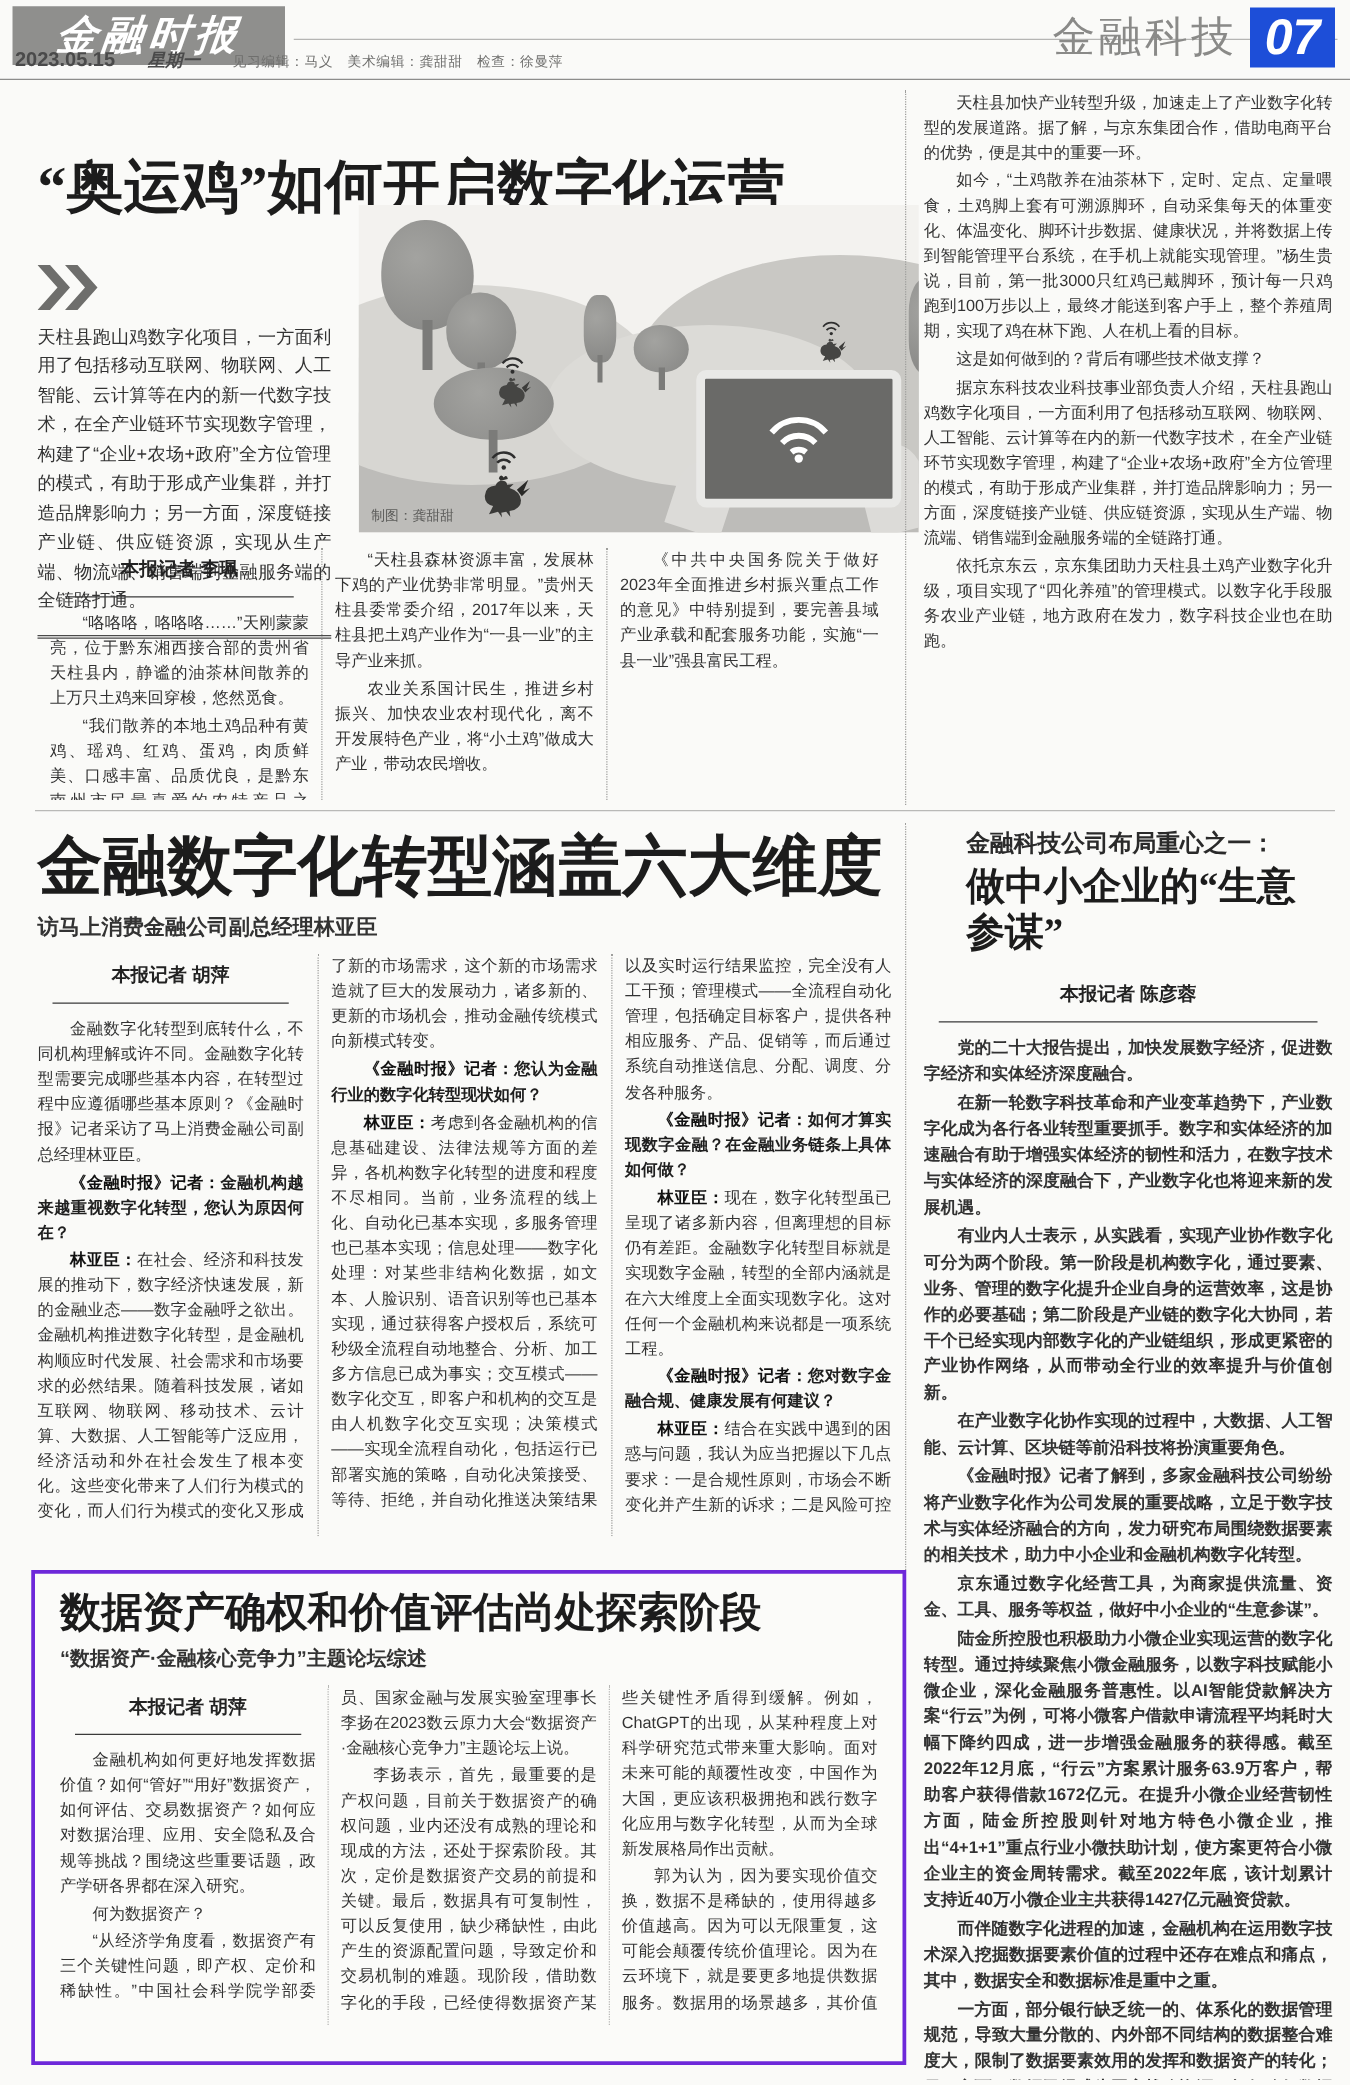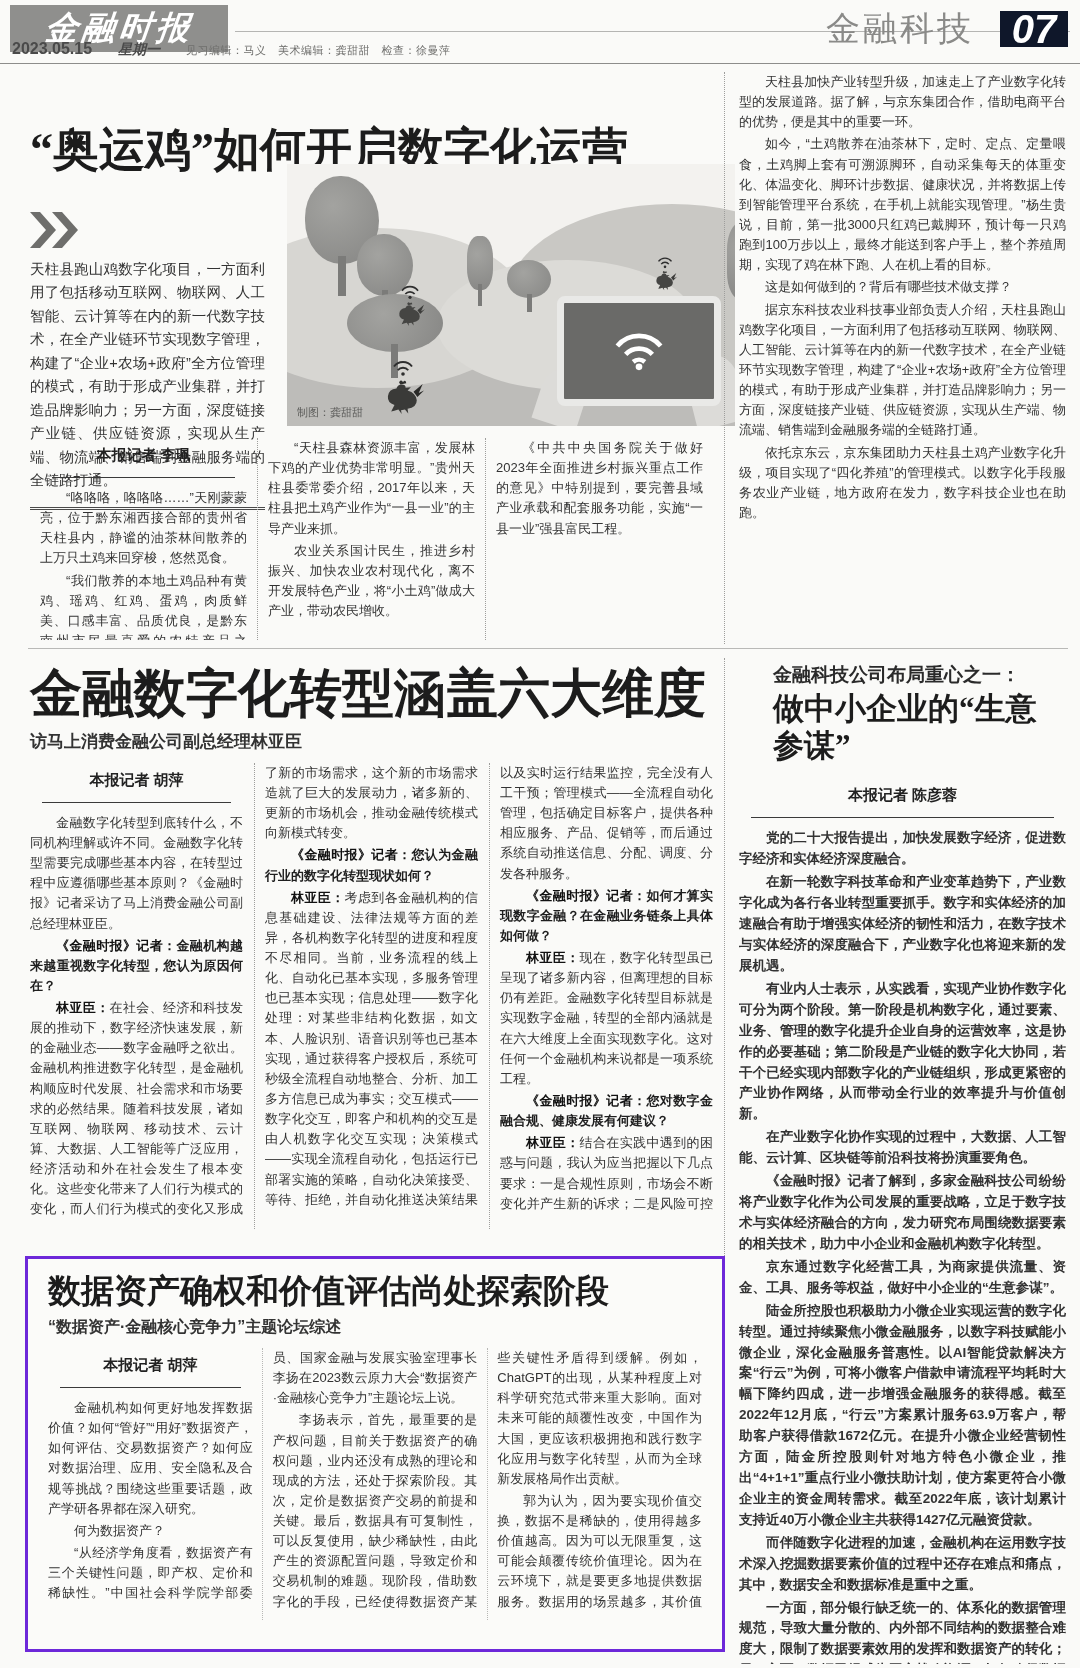--- a/index.html
+++ b/index.html
@@ -11,23 +11,23 @@
   .mast-line{position:absolute;left:235px;top:31px;width:835px;height:0;border-top:1px solid #b5b5b3;}
   .mast-bottom{position:absolute;left:0;top:63px;width:1080px;height:0;border-top:1px solid #8d8d8b;}
   .logo-box{position:absolute;left:10px;top:5px;width:218px;height:47px;background:#8f8f8d;
             display:flex;align-items:center;justify-content:center;}
   .logo-text{color:#fff;font-size:33px;font-weight:bold;font-style:italic;letter-spacing:4px;
              font-family:"Liberation Serif","DejaVu Serif",serif;transform:skewX(-6deg);}
   .dateline{position:absolute;left:12px;top:40px;width:700px;display:flex;align-items:baseline;gap:26px;}
   .date{font-size:16px;font-weight:bold;color:#4a4a4a;}
   .weekday{font-size:14px;font-weight:bold;color:#4a4a4a;font-style:italic;}
   .staff{font-size:11px;color:#6f6f6d;letter-spacing:.5px;}
-  .section-wrap{position:absolute;right:12px;top:6px;display:flex;align-items:center;gap:26px;}
+  .section-wrap{position:absolute;right:12px;top:6px;display:flex;align-items:center;gap:10px;}
   .section-title{font-size:34px;color:#8a8a88;letter-spacing:3px;}
-  .page-no{width:68px;height:36px;background:#0f172a;color:#fff;font-size:40px;font-weight:bold;
+  .page-no{width:68px;height:48px;background:#1d4ed8;color:#fff;font-size:40px;font-weight:bold;
            font-style:italic;display:flex;align-items:center;justify-content:center;
            font-family:"Liberation Sans","DejaVu Sans",sans-serif;}
   
   .a1{position:absolute;left:0;top:66px;width:1080px;height:582px;}
   .a1-headline{position:absolute;left:30px;top:28px;width:660px;font-size:46px;font-weight:900;
                color:#1c1c1c;letter-spacing:0;line-height:1.1;}
   .a1-intro{position:absolute;left:30px;top:146px;width:235px;}
   .chevs{margin-bottom:6px;}
   .a1-intro-text{font-size:14.5px;line-height:1.62;text-align:justify;color:#333;
                  border-bottom:3px double #4a4a4a;padding-bottom:14px;}

